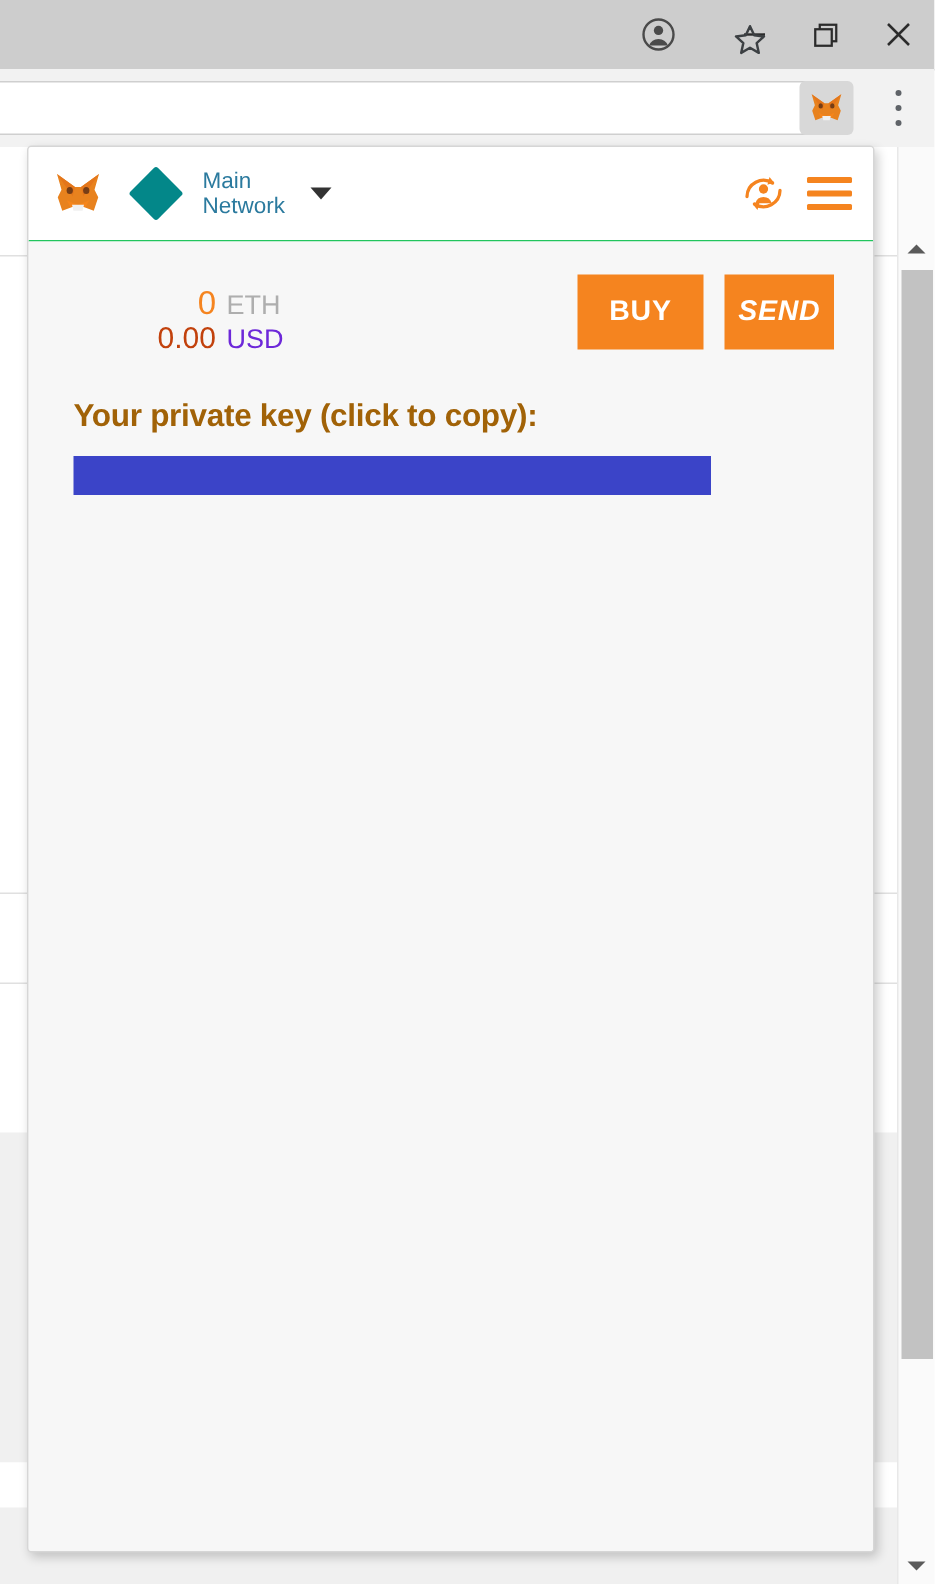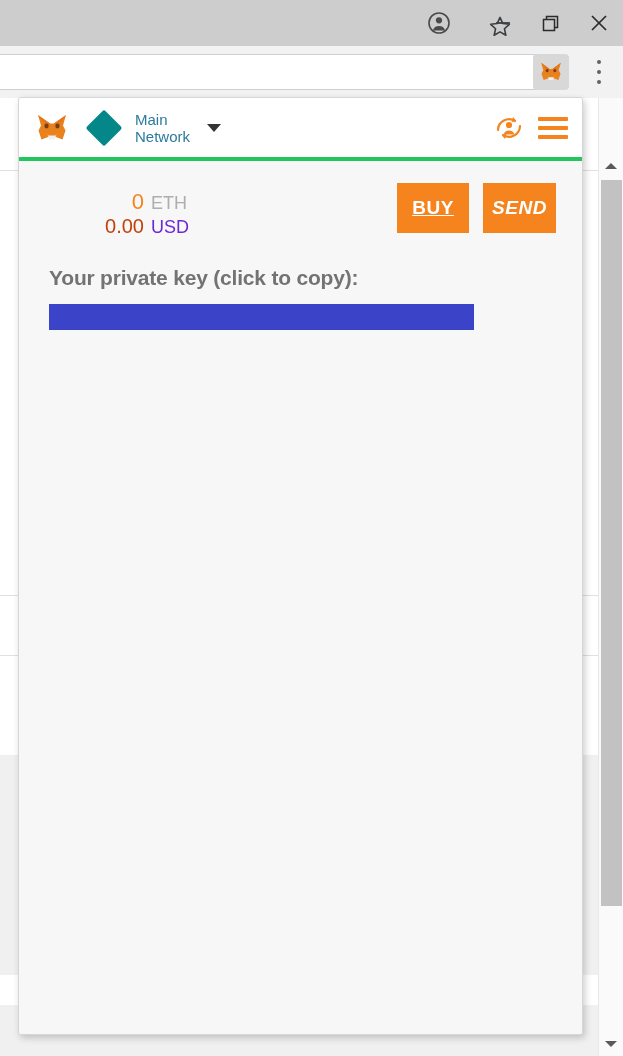--- a/index.html
+++ b/index.html
@@ -158,21 +158,21 @@
     border: 1px solid #d6d6d6;
     border-radius: 3px;
     box-shadow: 2px 3px 7px rgba(0,0,0,0.20);
     box-sizing: border-box;
     overflow: hidden;
   }
   .mm-header {
     position: relative;
     height: 63px;
     background: #ffffff;
-    border-bottom: 4px solid #22c55e;
+    border-bottom: 1px solid #22c55e;
     display: flex;
     align-items: center;
     padding: 0 14px 0 16px;
     box-sizing: border-box;
   }
   .fox-logo { width: 34px; height: 30px; flex: 0 0 auto; }
   .net-wrap {
     display: flex;
     align-items: center;
     margin-left: 22px;
@@ -313,38 +313,37 @@
   .btn-orange {
     background: #f5841f;
     color: #ffffff;
     border: none;
     font-family: "Liberation Sans", sans-serif;
     font-weight: bold;
     cursor: pointer;
     padding: 0;
   }
   .btn-buy {
-    width: 72px; height: 50px;
+    width: 84px; height: 50px;
     font-size: 19px;
     letter-spacing: 0.5px;
-    text-decoration: underline;
   }
   .btn-send {
     width: 73px; height: 50px;
     font-size: 19px;
     letter-spacing: 0.5px;
     font-style: italic;
   }
 
   .pk-section {
     padding: 28px 30px 0 30px;
   }
   .pk-label {
     font-size: 21px;
-    color: #737373;
+    color: #a16207;
     font-weight: bold;
     letter-spacing: -0.2px;
   }
   .pk-value {
     margin-top: 14px;
     width: 425px;
     height: 26px;
     background: #3b44c8;
     cursor: pointer;
   }

